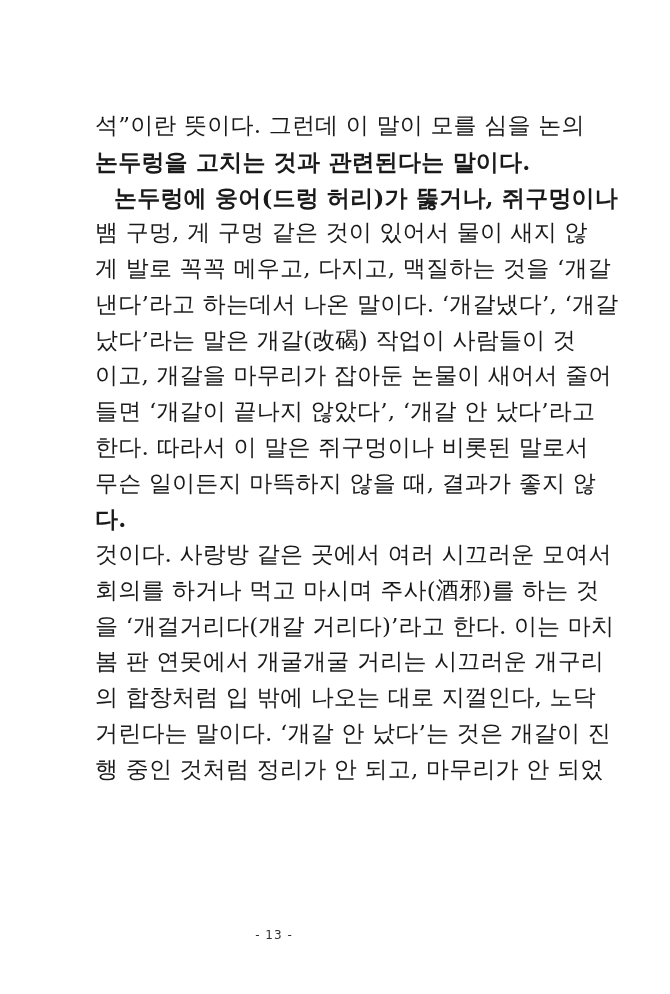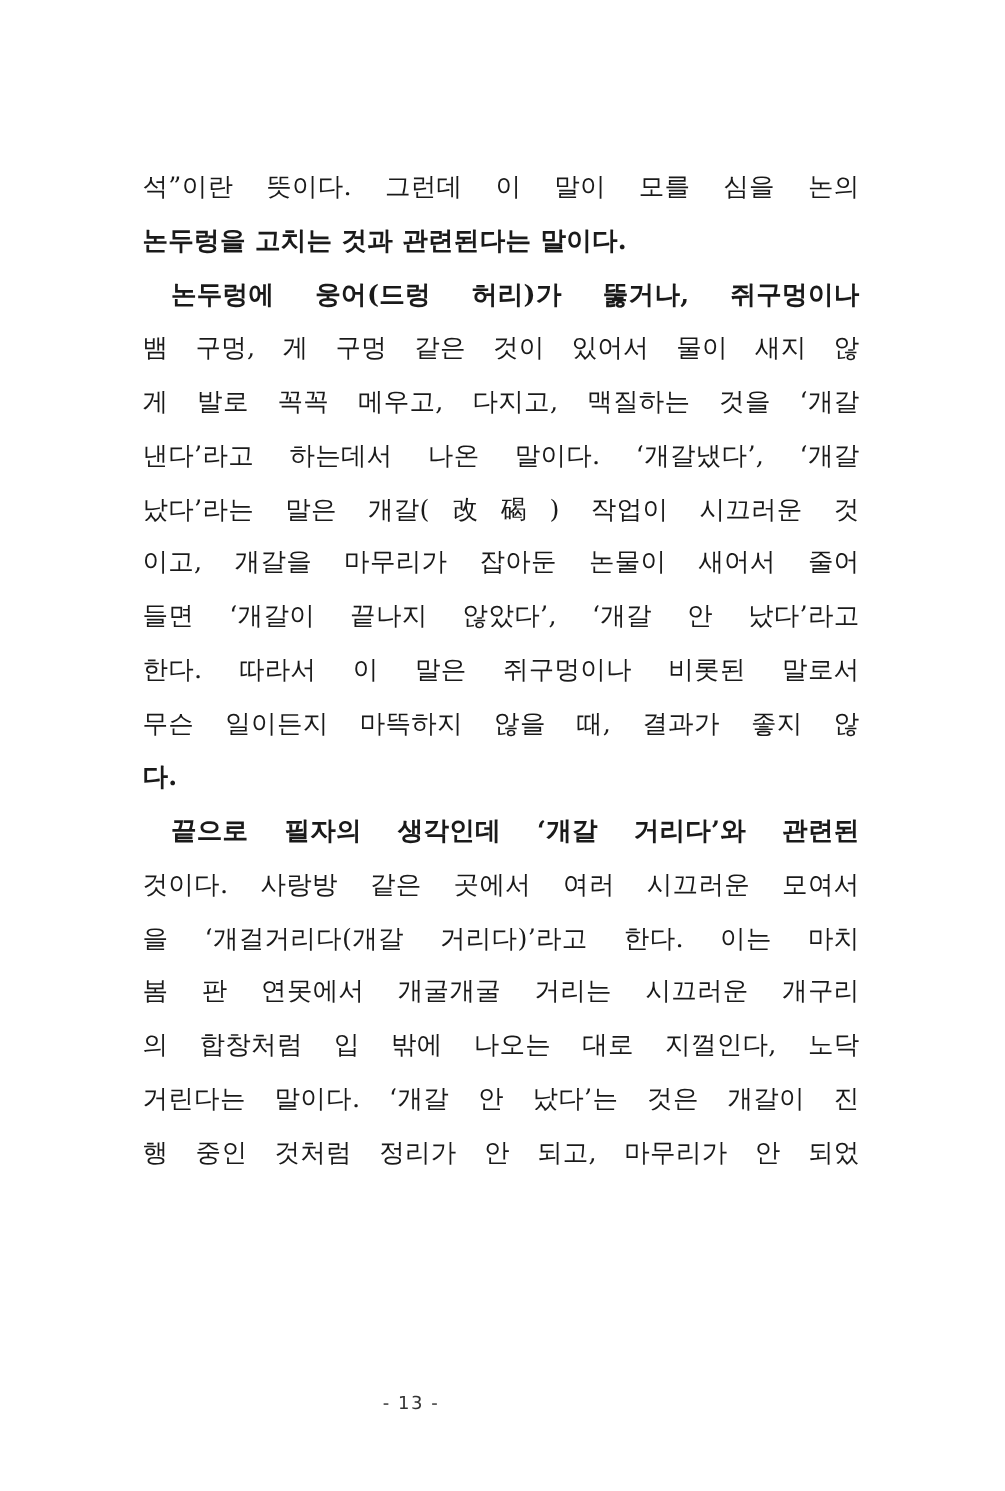--- a/index.html
+++ b/index.html
@@ -17,21 +17,21 @@
     }
     .page {
       position: absolute;
       left: 95px;
       top: 108px;
       width: 478px;
     }
     .line {
       height: 35.75px;
       line-height: 35.75px;
-      font-size: 17px;
+      font-size: 23px;
       white-space: nowrap;
       text-align: justify;
       text-align-last: justify;
       letter-spacing: 0.2px;
     }
     .line.indent {
       padding-left: 19px;
       font-weight: bold;
     }
     .line.last {
@@ -58,31 +58,31 @@
   <div class="paragraph">
     <div class="line">석”이란 뜻이다. 그런데 이 말이 모를 심을 논의</div>
     <div class="line last">논두렁을 고치는 것과 관련된다는 말이다.</div>
   </div>
 
   <div class="paragraph">
     <div class="line indent">논두렁에 웅어(드렁 허리)가 뚫거나, 쥐구멍이나</div>
     <div class="line">뱀 구멍, 게 구멍 같은 것이 있어서 물이 새지 않</div>
     <div class="line">게 발로 꼭꼭 메우고, 다지고, 맥질하는 것을 ‘개갈</div>
     <div class="line">낸다’라고 하는데서 나온 말이다. ‘개갈냈다’, ‘개갈</div>
-    <div class="line">났다’라는 말은 개갈(改碣) 작업이 시끄러운 것</div>
+    <div class="line">났다’라는 말은 개갈(改碣) 작업이 사람들이 것</div>
     <div class="line">이고, 개갈을 마무리가 잡아둔 논물이 새어서 줄어</div>
     <div class="line">들면 ‘개갈이 끝나지 않았다’, ‘개갈 안 났다’라고</div>
     <div class="line">한다. 따라서 이 말은 쥐구멍이나 비롯된 말로서</div>
     <div class="line">무슨 일이든지 마뜩하지 않을 때, 결과가 좋지 않</div>
     <div class="line last">다.</div>
   </div>
 
   <div class="paragraph">
-    <div class="line indent">끝으로 필자의 생각인데 ‘개갈 거리다’와 관련된</div>
     <div class="line">것이다. 사랑방 같은 곳에서 여러 시끄러운 모여서</div>
+    <div class="line">회의를 하거나 먹고 마시며 주사(酒邪)를 하는 것</div>
     <div class="line">을 ‘개걸거리다(개갈 거리다)’라고 한다. 이는 마치</div>
     <div class="line">봄 판 연못에서 개굴개굴 거리는 시끄러운 개구리</div>
     <div class="line">의 합창처럼 입 밖에 나오는 대로 지껄인다, 노닥</div>
     <div class="line">거린다는 말이다. ‘개갈 안 났다’는 것은 개갈이 진</div>
     <div class="line">행 중인 것처럼 정리가 안 되고, 마무리가 안 되었</div>
   </div>
 </div>
 
 <div class="page-number">- 13 -</div>
 

